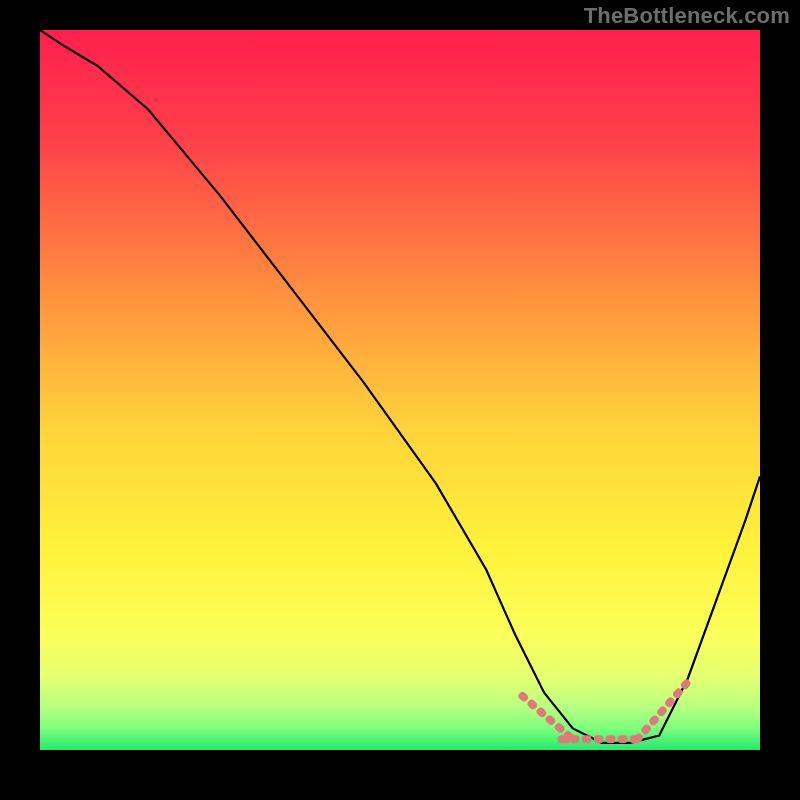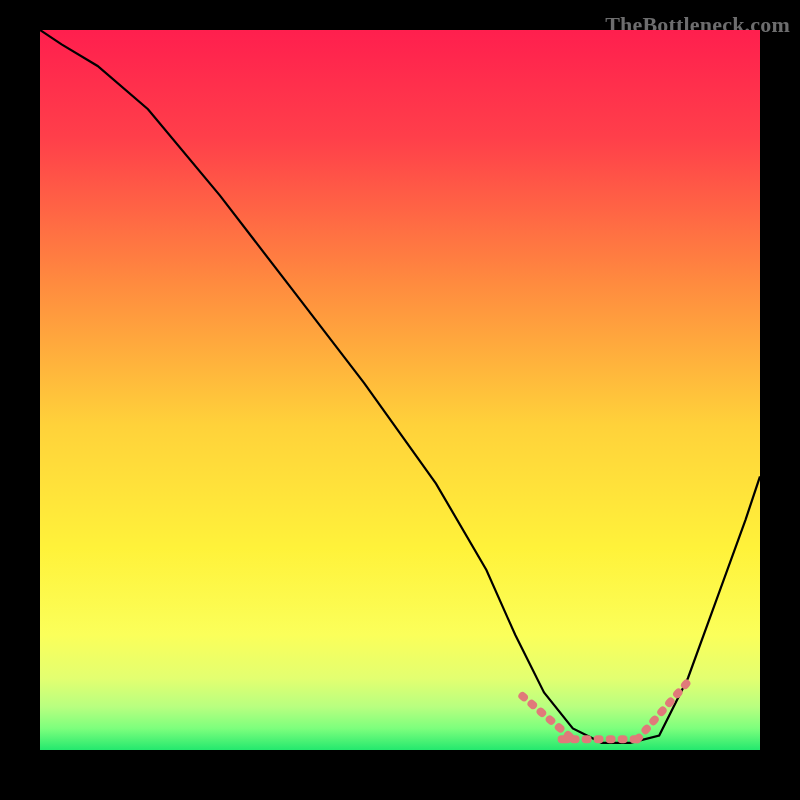--- a/index.html
+++ b/index.html
@@ -10,23 +10,23 @@
     background: #000000;
     overflow: hidden;
   }
   .stage {
     position: relative;
     width: 800px;
     height: 800px;
   }
   .watermark {
     position: absolute;
-    top: 12px;
+    top: 3px;
     right: 10px;
-    font-family: Liberation Serif, serif;
+    font-family: Liberation Sans, sans-serif;
     font-size: 22px;
     font-weight: 600;
     color: #6d6d6e;
     letter-spacing: 0.2px;
   }
   .plot-area {
     position: absolute;
     left: 40px;
     top: 30px;
     width: 720px;

